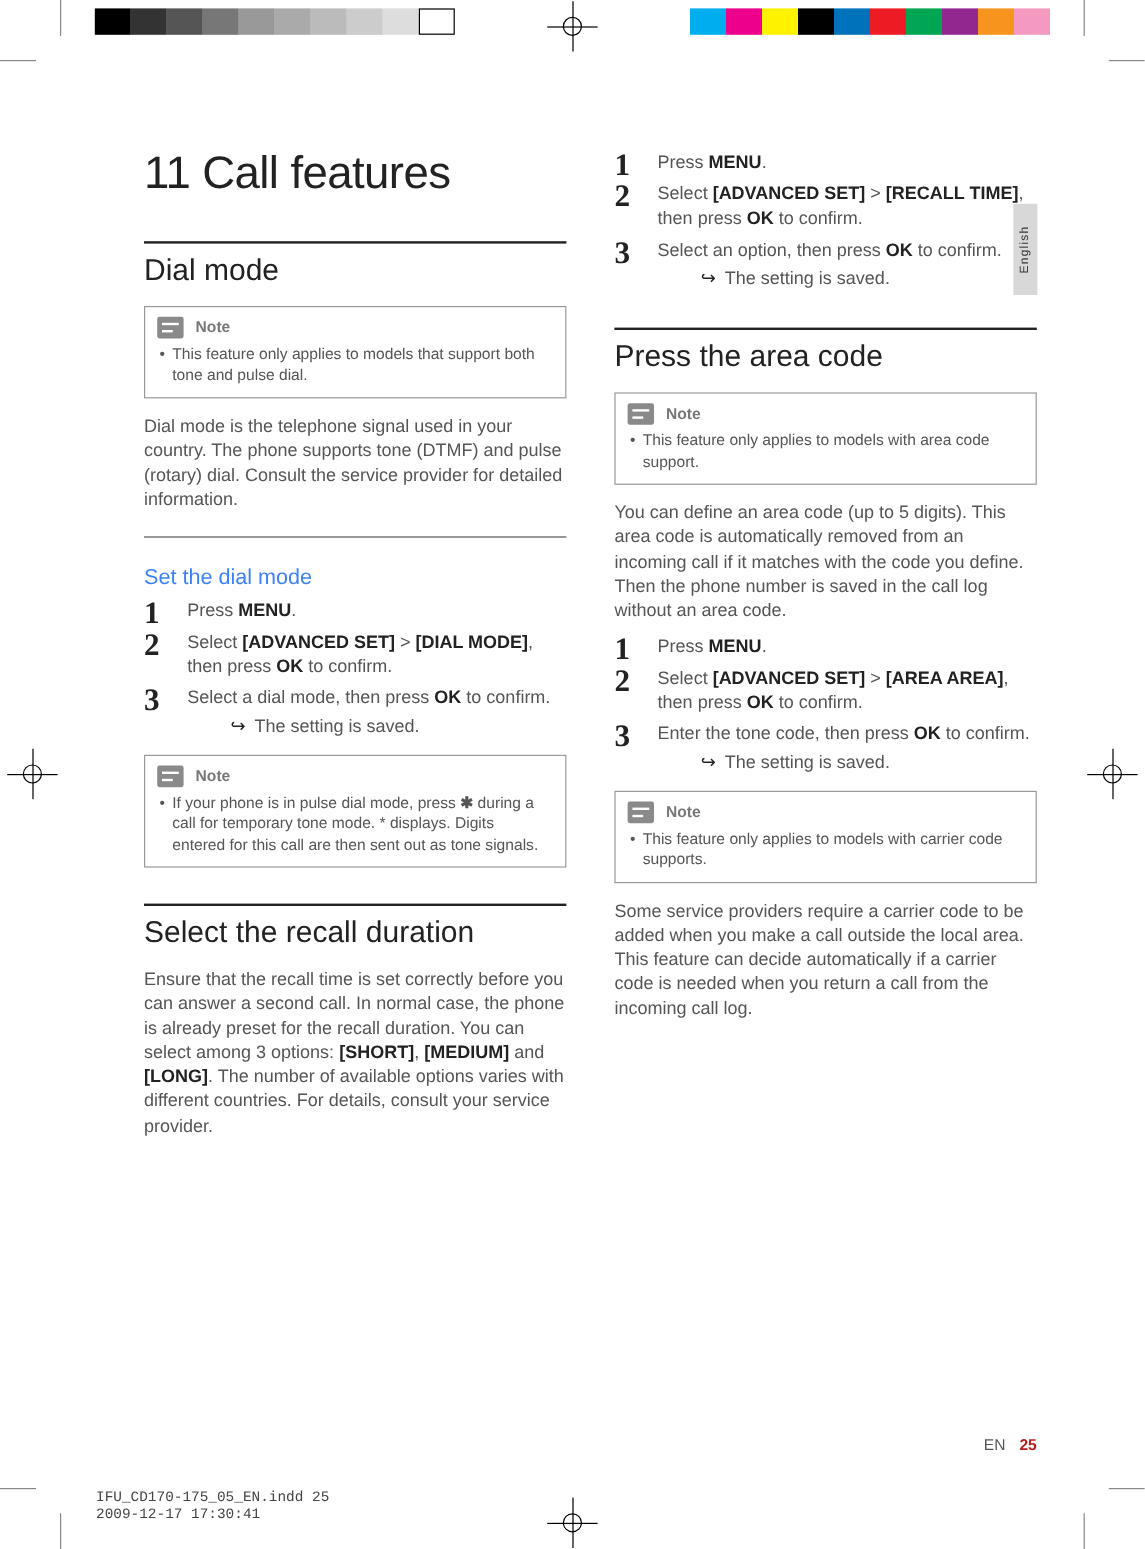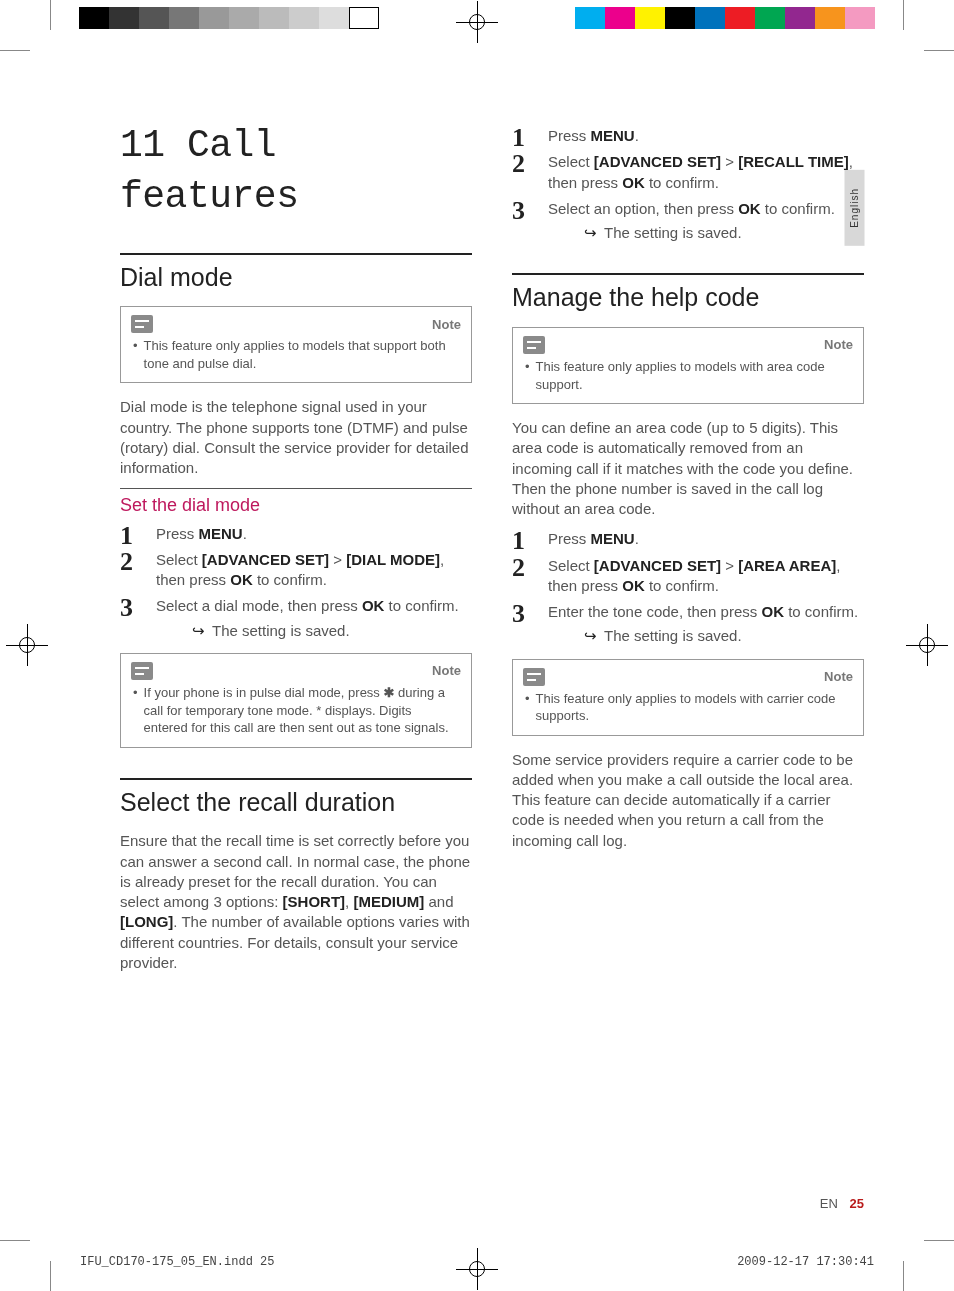--- a/index.html
+++ b/index.html
@@ -25,43 +25,43 @@
   .content {
     position: absolute;
     top: 120px;
     left: 120px;
     right: 90px;
     bottom: 110px;
     display: flex;
     gap: 40px;
   }
   .col { flex: 1; font-size: 15px; line-height: 1.35; color: #555; }
-  h1 { font-size: 38px; font-weight: 400; color: #222; margin-bottom: 28px; letter-spacing: -0.5px; font-family: Liberation Mono, monospace; }
+  h1 { font-size: 38px; font-weight: 400; color: #222; margin-bottom: 28px; letter-spacing: -0.5px; }
   h2 { font-size: 25px; font-weight: 400; color: #222; border-top: 2px solid #222; padding-top: 6px; margin-top: 30px; margin-bottom: 12px; }
-  h3 { font-size: 18px; font-weight: 400; color: #be185d; border-top: 1px solid #555; padding-top: 4px; margin-top: 10px; margin-bottom: 6px; }
+  h3 { font-size: 18px; font-weight: 400; color: #3b82f6; border-top: 1px solid #555; padding-top: 21px; margin-top: 20px; margin-bottom: 6px; }
   p { margin-bottom: 10px; }
   .notebox { border: 1px solid #999; margin: 12px 0 14px 0; font-size: 13px; }
-  .notehead { display:flex; align-items:center; gap:10px; padding:8px 10px 2px 10px; color:#777; font-weight:600;justify-content:space-between; }
+  .notehead { display:flex; align-items:center; gap:10px; padding:8px 10px 2px 10px; color:#777; font-weight:600; }
   .notebody { padding: 2px 12px 10px 12px; color:#555; }
   .notebody .bul { display:flex; gap:6px; }
   .noteicon { width:22px; height:18px; background:#8a8a8a; border-radius:2px; position:relative; flex-shrink:0; }
   .noteicon::before, .noteicon::after { content:""; position:absolute; background:#fff; height:2px; left:4px; right:4px; }
   .noteicon::before { top:5px; }
   .noteicon::after  { top:11px; right:9px; }
   ol.steps { list-style:none; counter-reset: step; }
   ol.steps > li { counter-increment: step; position:relative; padding-left: 36px; margin-bottom: 6px; }
   ol.steps > li::before { content: counter(step); position:absolute; left:0; top:-6px; font-size:26px; font-weight:700; color:#222; font-family: Georgia, serif; }
   .result { padding-left: 56px; position:relative; margin-top:4px; margin-bottom:6px; color:#555; }
   .result::before { content:"↪"; position:absolute; left:36px; top:0; font-size:15px; color:#222; }
   .b { font-weight:700; color:#222; }
   .star { font-weight:700; }
   .langtab { position:absolute; right:0; top:50px; background:#d8d8d8; font-size:10px; padding: 18px 3px; writing-mode: vertical-rl; transform: rotate(180deg); color:#333; letter-spacing:1px; }
   .footer { position:absolute; bottom: 80px; right: 90px; font-size: 13px; color:#555; }
   .footer .pn { font-weight:600; color:#b91c1c; margin-left:8px; }
-  .slug { position:absolute; bottom: 22px; left: 80px; right: 80px; display:flex; justify-content:space-between; font-family: "SimSun", "Courier New", monospace; font-size: 12px; color:#444; }
+  .slug { position:absolute; bottom: 22px; left: 80px; right: 80px; display:flex; justify-content:space-between; font-family: "SimSun", "Courier New", monospace; font-size: 12px; color:#444;flex-direction:column; }
 </style>
 </head>
 <body>
 
 <div class="colorbar left">
     <div class="sw" style="background: rgb(0, 0, 0); border: none;"></div>
     <div class="sw" style="background: rgb(51, 51, 51); border: none;"></div>
     <div class="sw" style="background: rgb(85, 85, 85); border: none;"></div>
     <div class="sw" style="background: rgb(119, 119, 119); border: none;"></div>
     <div class="sw" style="background: rgb(153, 153, 153); border: none;"></div>
@@ -172,21 +172,21 @@
       </li>
       <li>
         <span>Select </span><span class="b">[ADVANCED SET]</span><span> &gt; </span><span class="b">[RECALL TIME]</span><span>, then press </span><span class="b">OK</span><span> to confirm.</span>
       </li>
       <li>
         <span>Select an option, then press </span><span class="b">OK</span><span> to confirm.</span>
         <div class="result">The setting is saved.</div>
       </li>
     </ol>
 
-    <h2>Manage the help code</h2>
+    <h2>Press the area code</h2>
     <div class="notebox">
       <div class="notehead">
         <span class="noteicon"></span>
         <span>Note</span>
       </div>
       <div class="notebody">
           <div class="bul">
             <span>•</span>
             <span>This feature only applies to models with area code support.</span>
           </div>

